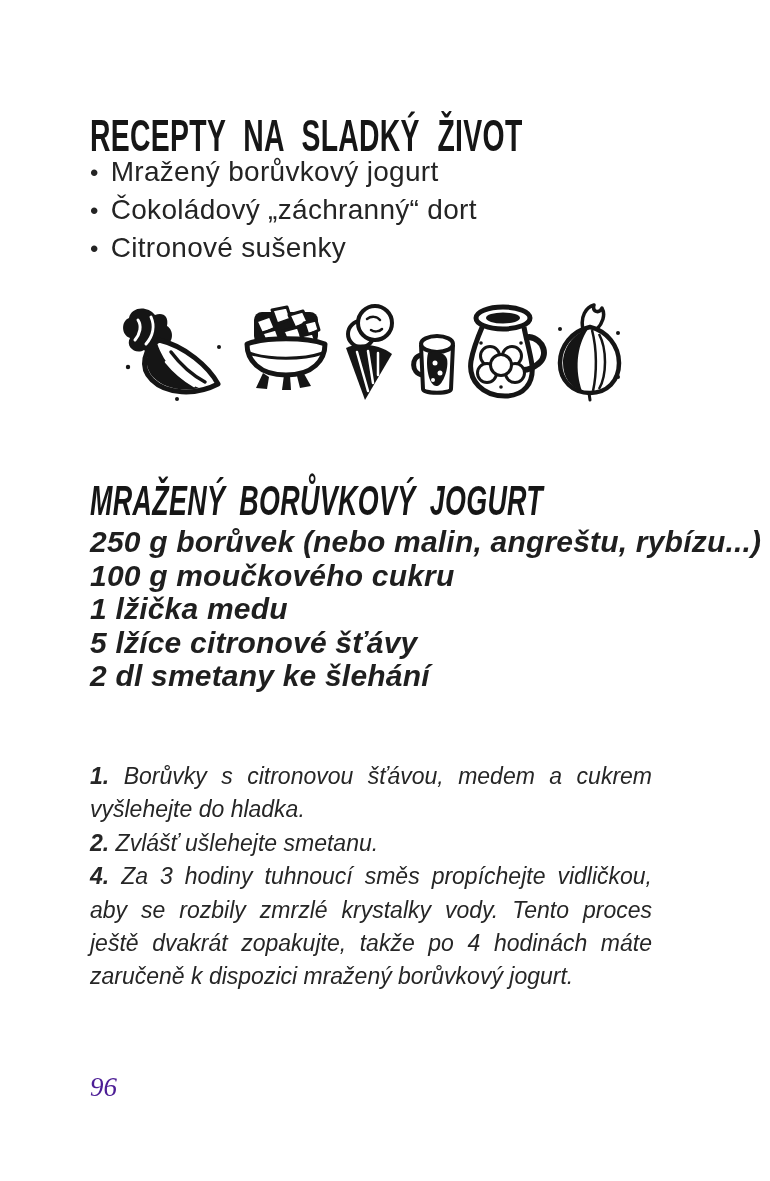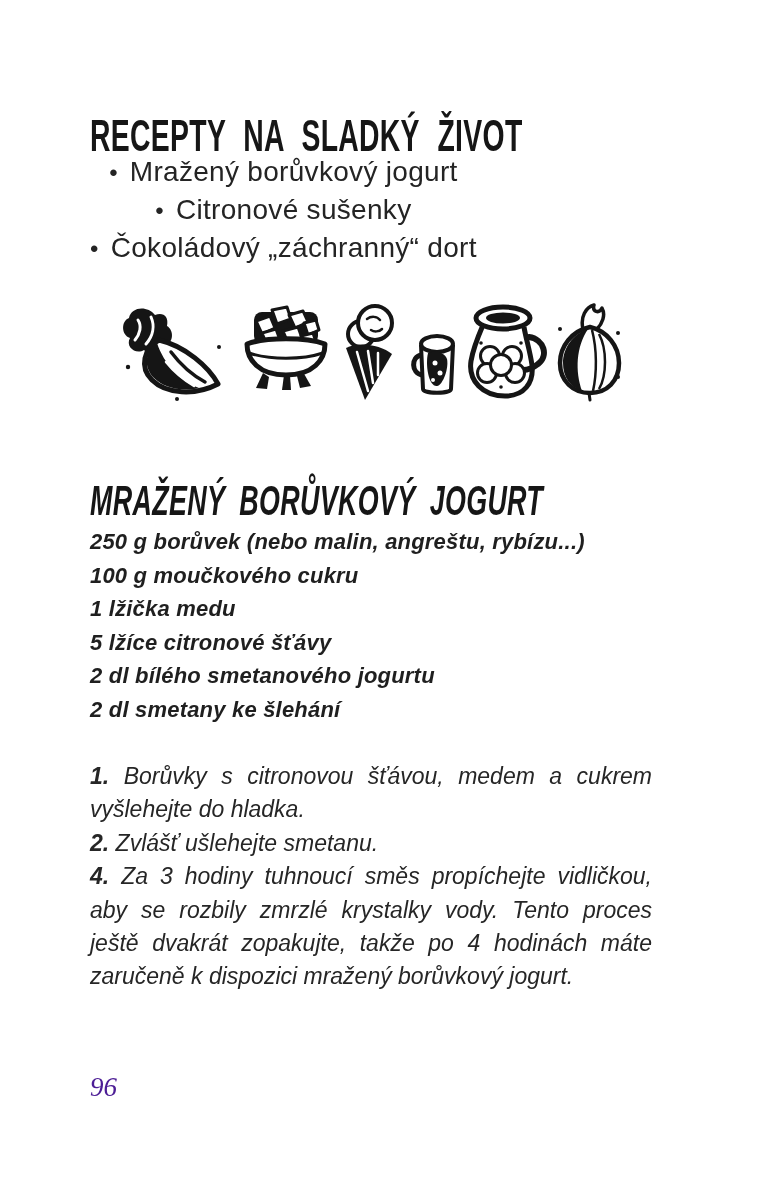--- a/index.html
+++ b/index.html
@@ -14,21 +14,21 @@
   .page { position: absolute; inset: 0; border-radius: 21px; }
 
   .section-title {
     position: absolute; left: 90px; top: 82px;
     font-weight: 700; font-size: 45px; line-height: 1.05;
     transform: scaleX(0.63); transform-origin: left top;
     letter-spacing: 0.5px; word-spacing: 15px;
     white-space: nowrap; color: #161616;
   }
 
-  .toc { position: absolute; left: 90px; top: 153px; text-align: center; }
+  .toc { position: absolute; left: 90px; top: 153px; }
   .toc-item {
     font-size: 28px; line-height: 37px; letter-spacing: 0.3px;
     color: #242424; white-space: nowrap;
   }
   .toc-item .bullet { display: inline-block; margin-right: 12px; font-size: 24px; }
 
   .illustration {
     position: absolute; left: 90px; top: 297px; width: 562px; height: 106px;
     display: flex; justify-content: center; align-items: flex-end; gap: 7px;
   }
@@ -38,21 +38,21 @@
     position: absolute; left: 90px; top: 444px;
     font-weight: 700; font-style: italic; font-size: 42px; line-height: 1.05;
     transform: scaleX(0.64); transform-origin: left top;
     letter-spacing: 0.5px; word-spacing: 10px;
     white-space: nowrap; color: #161616;
   }
 
   .ingredients { position: absolute; left: 90px; top: 525px; }
   .ingredient-line {
     font-weight: 700; font-style: italic;
-    font-size: 22px; line-height: 33.5px;
+    font-size: 30px; line-height: 33.5px;
     letter-spacing: 0.2px; white-space: nowrap; color: #1f1f1f;
   }
 
   .steps {
     position: absolute; left: 90px; top: 760px; width: 562px;
     font-style: italic; font-size: 23px; line-height: 33.4px;
     color: #262626;
   }
   .steps p { margin: 0; text-align: justify; }
   .step-number { font-weight: 700; font-style: italic; }
@@ -68,24 +68,24 @@
 
 <div class="page">
 
   <h1 class="section-title">RECEPTY NA SLADKÝ ŽIVOT</h1>
 
   <div class="toc">
     <div class="toc-item">
       <span class="bullet">•</span><span>Mražený borůvkový jogurt</span>
     </div>
     <div class="toc-item">
-      <span class="bullet">•</span><span>Citronové sušenky</span>
+      <span class="bullet">•</span><span>Čokoládový „záchranný“ dort</span>
     </div>
     <div class="toc-item">
-      <span class="bullet">•</span><span>Čokoládový „záchranný“ dort</span>
+      <span class="bullet">•</span><span>Citronové sušenky</span>
     </div>
   </div>
 
   <div class="illustration">
 
     <svg width="116" height="100" viewBox="0 0 116 100">
       <circle cx="9" cy="64" r="2.2" fill="#151515"></circle>
       <circle cx="100" cy="44" r="2" fill="#151515"></circle>
       <circle cx="58" cy="96" r="2" fill="#151515"></circle>
       <path d="M36,12 C28,2 12,4 10,15 C2,18 2,32 11,35 C6,44 17,52 25,47 C31,54 44,51 46,42 C55,40 55,27 48,23 C50,13 44,9 36,12 Z" fill="#151515"></path>
@@ -167,21 +167,20 @@
 
   </div>
 
   <h2 class="recipe-title">MRAŽENÝ BORŮVKOVÝ JOGURT</h2>
 
   <div class="ingredients">
     <div class="ingredient-line">250 g borůvek (nebo malin, angreštu, rybízu...)</div>
     <div class="ingredient-line">100 g moučkového cukru</div>
     <div class="ingredient-line">1 lžička medu</div>
     <div class="ingredient-line">5 lžíce citronové šťávy</div>
-    <div class="ingredient-line">2 dl bílého smetanového jogurtu</div>
     <div class="ingredient-line">2 dl smetany ke šlehání</div>
   </div>
 
   <div class="steps">
     <p><span class="step-number">1.</span> <span>Borůvky s citronovou šťávou, medem a cukrem vyšlehejte do hladka.</span></p>
     <p><span class="step-number">2.</span> <span>Zvlášť ušlehejte smetanu.</span></p>
     <p><span class="step-number">4.</span> <span>Za 3 hodiny tuhnoucí směs propíchejte vidličkou, aby se rozbily zmrzlé krystalky vody. Tento proces ještě dvakrát zopakujte, takže po 4 hodinách máte zaručeně k dispozici mražený borůvkový jogurt.</span></p>
   </div>
 
   <div class="page-number">96</div>

